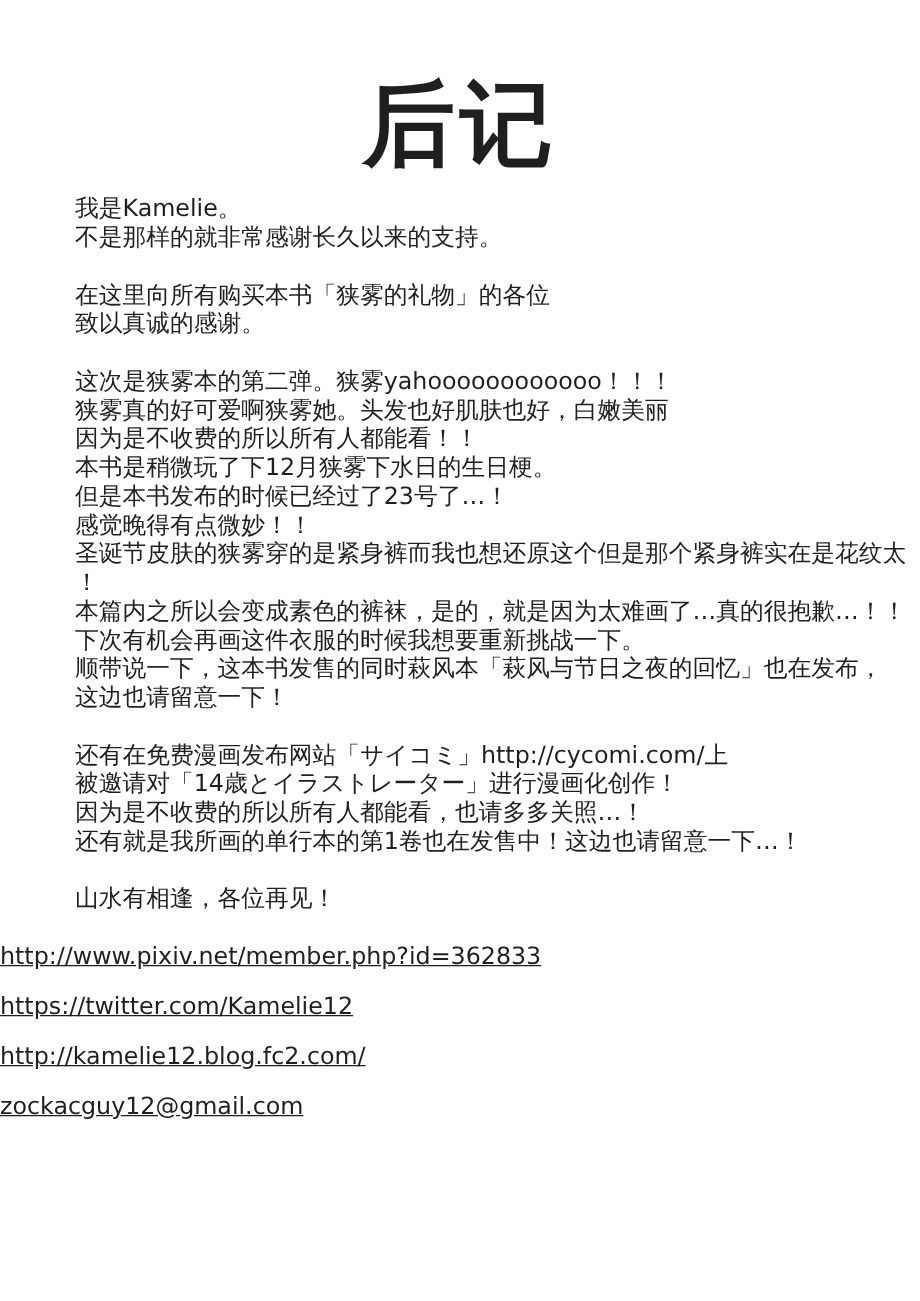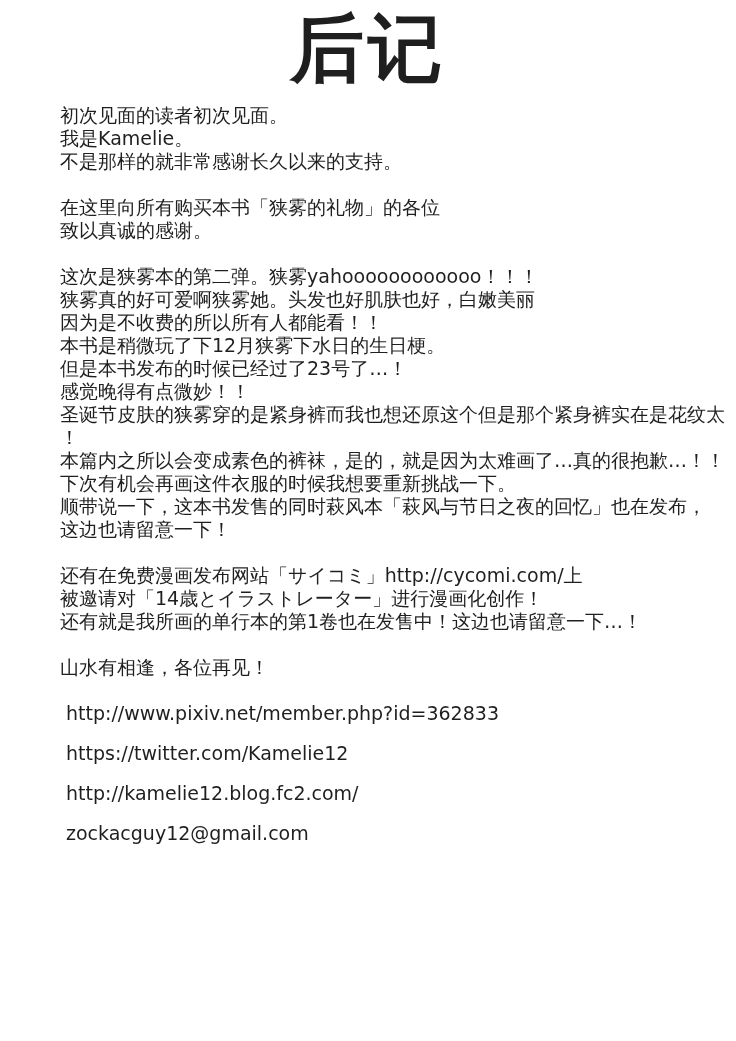--- a/index.html
+++ b/index.html
@@ -7,56 +7,56 @@
     position: relative;
     width: 736px;
     height: 1041px;
     background: #ffffff;
     color: #1f1f1f;
     font-family: "DejaVu Sans", "Liberation Sans", sans-serif;
     overflow: hidden;
   }
   .title {
     margin: 0 0 8px 0;
+    padding-top: 52px;
     width: 736px;
     text-align: center;
     font-size: 74px;
     line-height: 96px;
     font-weight: 600;
     letter-spacing: 4px;
   }
   .body-text { padding-left: 60px; }
   .para { margin: 0 0 23px 0; }
   .para-farewell { margin-top: 6px; }
   .line {
     height: 23px;
     line-height: 23px;
     font-size: 19px;
     white-space: nowrap;
   }
-  .links { padding-left: 66px; margin-top: 17px; }
+  .links { margin-top: 17px; text-decoration: underline; }
   .link-line {
     height: 23px;
     line-height: 23px;
     font-size: 19px;
     margin-bottom: 17px;
     white-space: nowrap;
   }
 </style>
 </head>
 <body>
 
 <div class="page">
 
   <h1 class="title">后记</h1>
 
   <div class="body-text">
 
     <div class="para">
-      <div class="line">初次见面的读者初次见面。</div>
       <div class="line">我是Kamelie。</div>
       <div class="line">不是那样的就非常感谢长久以来的支持。</div>
     </div>
 
     <div class="para">
       <div class="line">在这里向所有购买本书「狭雾的礼物」的各位</div>
       <div class="line">致以真诚的感谢。</div>
     </div>
 
     <div class="para">
@@ -70,20 +70,21 @@
       <div class="line">！</div>
       <div class="line">本篇内之所以会变成素色的裤袜，是的，就是因为太难画了…真的很抱歉…！！</div>
       <div class="line">下次有机会再画这件衣服的时候我想要重新挑战一下。</div>
       <div class="line">顺带说一下，这本书发售的同时萩风本「萩风与节日之夜的回忆」也在发布，</div>
       <div class="line">这边也请留意一下！</div>
     </div>
 
     <div class="para">
       <div class="line">还有在免费漫画发布网站「サイコミ」http://cycomi.com/上</div>
       <div class="line">被邀请对「14歳とイラストレーター」进行漫画化创作！</div>
+      <div class="line">因为是不收费的所以所有人都能看，也请多多关照…！</div>
       <div class="line">还有就是我所画的单行本的第1卷也在发售中！这边也请留意一下…！</div>
     </div>
 
     <div class="para para-farewell">
       <div class="line">山水有相逢，各位再见！</div>
     </div>
 
   </div>
 
   <div class="links">

